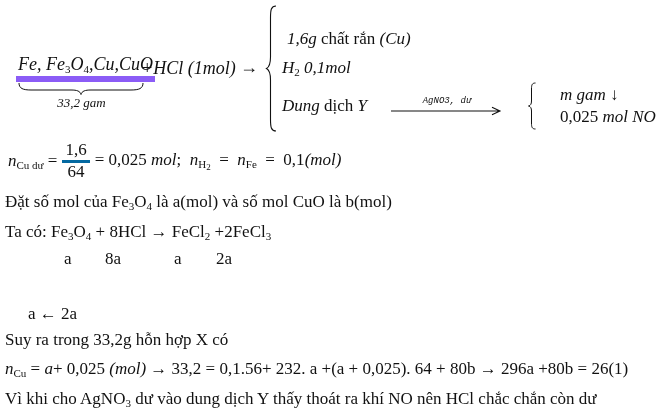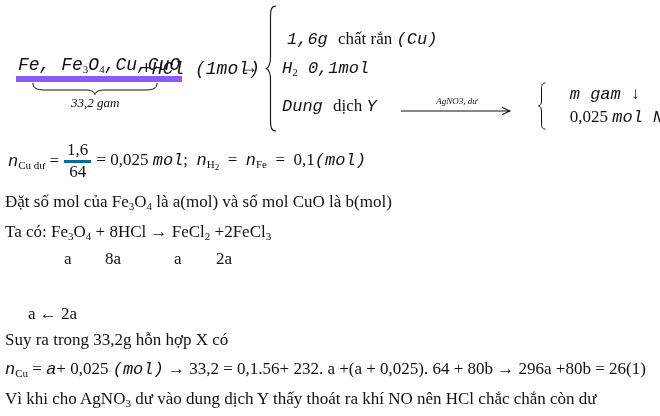--- a/index.html
+++ b/index.html
@@ -1,35 +1,35 @@
 <!DOCTYPE html>
 <html><head>
 <meta charset="utf-8">
 <style>
   html,body{margin:0;padding:0;background:#fff;}
   .doc{
     position:relative;width:660px;height:416px;background:#fff;overflow:hidden;
     font-family:"Liberation Serif","DejaVu Serif",serif;color:#111;font-size:17px;
   }
   .rich{white-space:pre;}
-  .i{font-style:italic;font-family:Liberation Mono, monospace;}
+  .i{font-style:italic;}
   .sub{font-size:11px;vertical-align:-3px;}
   .ssub{font-size:9px;vertical-align:-5px;}
   .abs{position:absolute;}
 
   
   .mixture-group{position:absolute;left:8px;top:54px;display:flex;flex-direction:column;align-items:center;}
   .mixture-expr{font-size:18px;padding:0 2px 1px 2px;border-bottom:6px solid #8b5cf6;margin-left:8px;}
   .mixture-label{font-size:13px;font-style:italic;margin-top:0px;}
   .plus-hcl{position:absolute;left:141px;top:58px;font-size:18px;}
   .main-arrow{position:absolute;left:240px;top:57px;font-size:18px;}
   .branch1{position:absolute;left:287px;top:29px;}
   .branch2{position:absolute;left:282px;top:58px;}
   .branch3{position:absolute;left:282px;top:82px;height:48px;display:flex;align-items:center;gap:23px;}
-  .labeled-arrow{display:inline-flex;flex-direction:column;align-items:center;}
+  .labeled-arrow{display:inline-flex;flex-direction:column;align-items:center;font-family:Liberation Mono, monospace;}
   .arrow-label{font-size:9px;font-style:italic;margin-bottom:0px;}
   .sub-branches{display:flex;flex-direction:column;justify-content:center;line-height:22px;}
 
   
   .calc-line{position:absolute;left:8px;top:141px;display:flex;align-items:center;}
   .frac{display:inline-flex;flex-direction:column;align-items:center;margin:0 5px;line-height:1.1;}
   .frac .num{border-bottom:3px solid #0369a1;padding:0 3px 0 3px;}
   .frac .den{padding:0 3px;}
 
   

